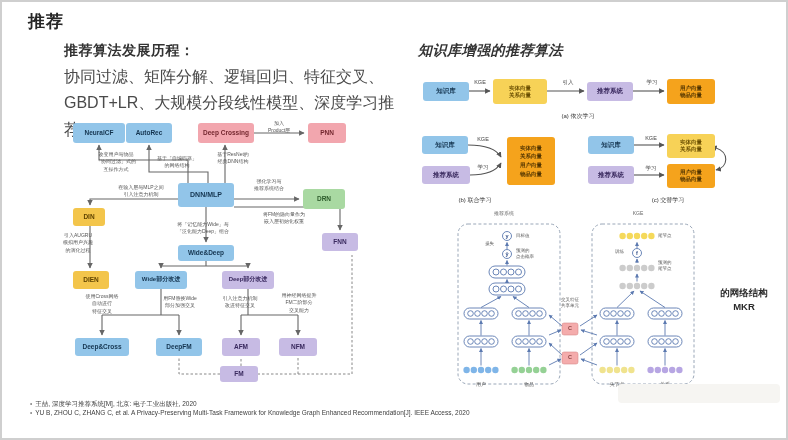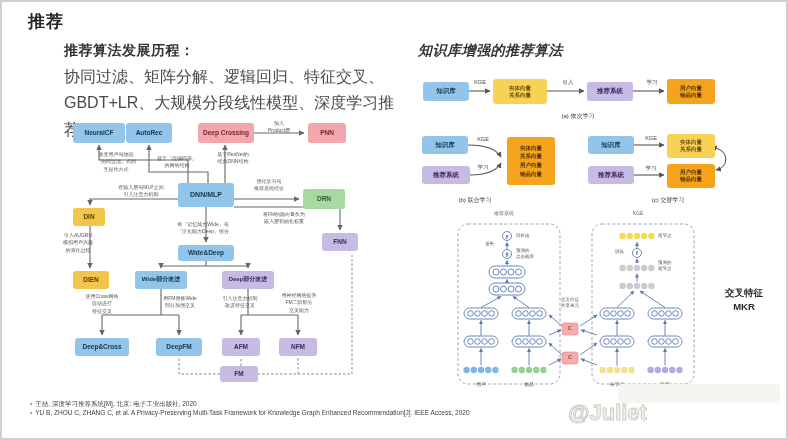--- a/index.html
+++ b/index.html
@@ -354,24 +354,23 @@
 <div class="mlabel" style="left:658px;top:260px;width:28px;">预测的
 尾节点</div>
 <div class="mlabel" style="left:552px;top:297px;width:36px;text-align:center;">交叉特征
 共享单元</div>
 <div class="sym" style="left:563px;top:324.5px;width:14px;color:#8a4444;">C</div>
 <div class="sym" style="left:563px;top:353.5px;width:14px;color:#8a4444;">C</div>
 <div class="mlabel" style="left:466px;top:381px;width:30px;text-align:center;font-size:5px;">用户</div>
 <div class="mlabel" style="left:514px;top:381px;width:30px;text-align:center;font-size:5px;">物品</div>
 <div class="mlabel" style="left:601px;top:381px;width:32px;text-align:center;font-size:5px;">头节点</div>
 <div class="mlabel" style="left:651px;top:381px;width:28px;text-align:center;font-size:5px;">关系</div>
-<div class="abs pre" style="left:708px;top:286px;width:72px;font-size:9.5px;font-weight:bold;color:#2b2b2b;text-align:center;line-height:1.5;">交叉特征
+<div class="abs pre" style="left:708px;top:286px;width:72px;font-size:9.5px;font-weight:bold;color:#2b2b2b;text-align:center;line-height:1.5;">的网络结构
 MKR</div>
 
 <div class="abs" style="left:30px;top:399px;width:600px;">
   <div class="footer-line"><span class="bullet">•</span><span>王喆, 深度学习推荐系统[M], 北京: 电子工业出版社, 2020</span></div>
   <div class="footer-line"><span class="bullet">•</span><span>YU B, ZHOU C, ZHANG C, et al. A Privacy-Preserving Multi-Task Framework for Knowledge Graph Enhanced Recommendation[J]. IEEE Access, 2020</span></div>
 </div>
 
 <div class="abs" style="left:618px;top:384px;width:162px;height:19px;background:#f6f5f2;border-radius:4px;"></div>
 <div class="abs" style="left:560px;top:400px;display:flex;align-items:baseline;">
-  <span class="wm-handle">@Juliet</span>
 </div>
 
 </body></html>

